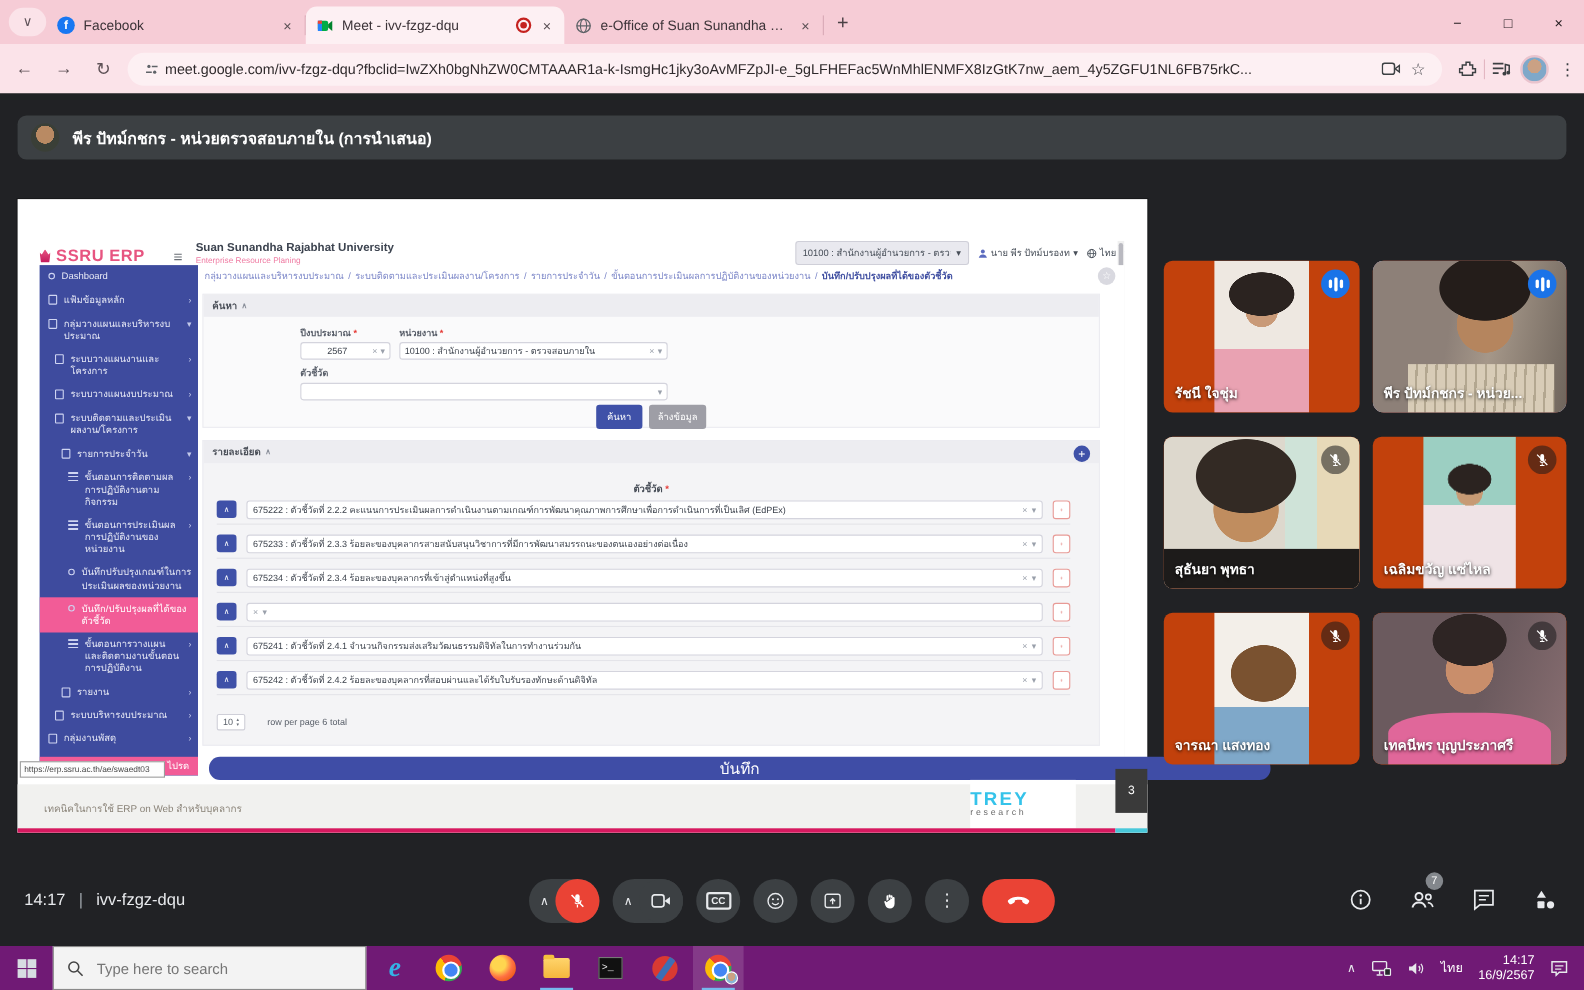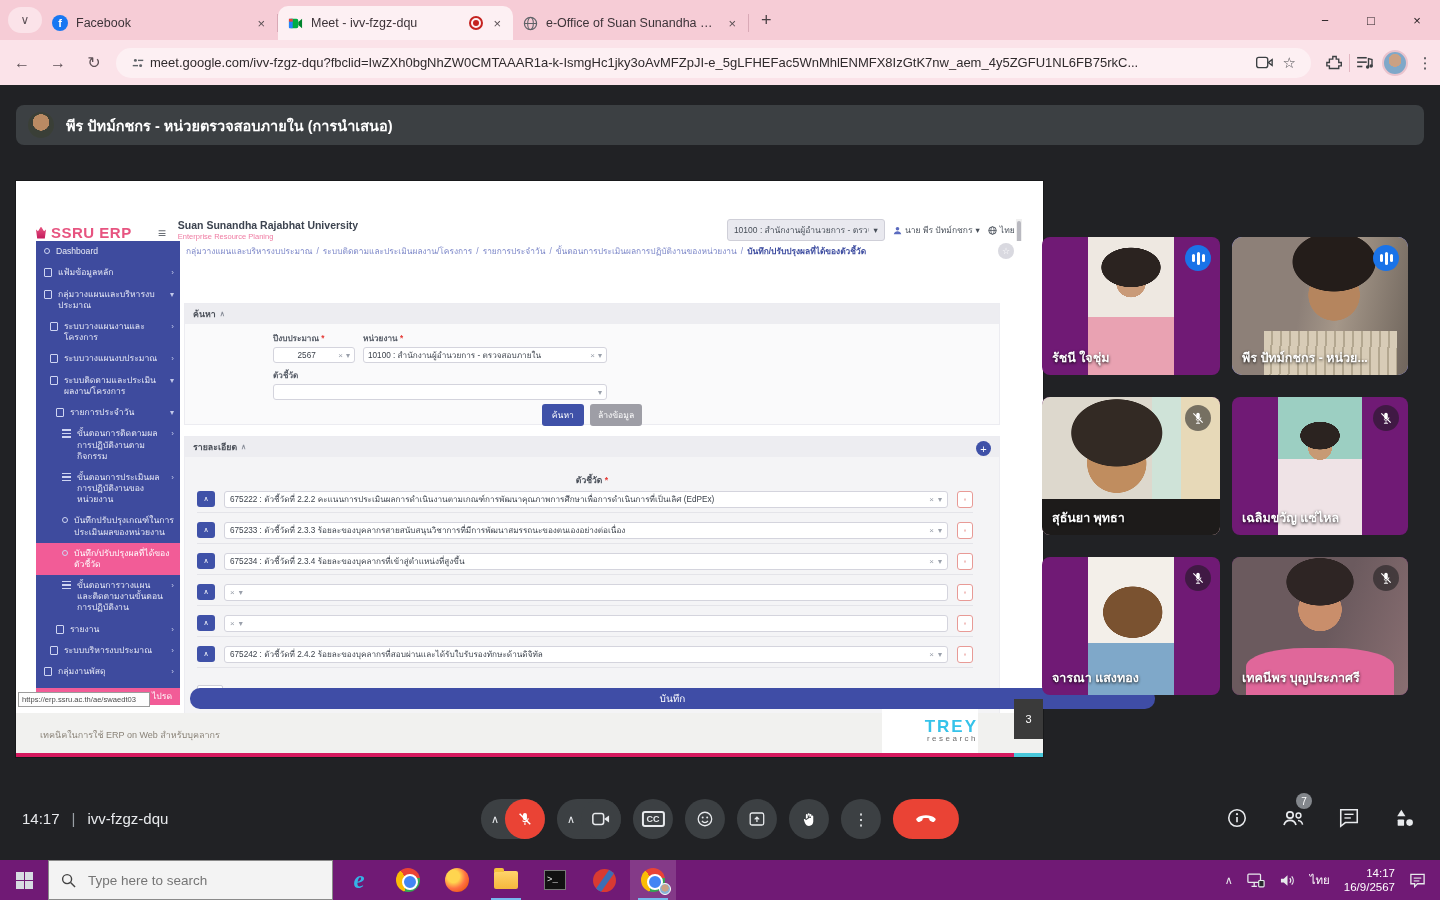--- a/index.html
+++ b/index.html
@@ -61,21 +61,21 @@
   .ic-sq{flex:none;width:8px;height:9px;border:1.1px solid #cfd5f2;border-radius:1px;margin-top:1px;}
   .ic-ln{flex:none;width:9px;height:9px;margin-top:1px;background:repeating-linear-gradient(#cfd5f2 0 1.5px,transparent 1.5px 3.5px);}
   .ic-ci{flex:none;width:6px;height:6px;border:1.2px solid #cfd5f2;border-radius:50%;margin-top:2px;}
   .si-partial{position:absolute;left:0;bottom:0;width:144px;height:17px;background:#f25c97;color:#fff;display:flex;align-items:center;justify-content:flex-end;padding:0 8px;font-size:8.6px;}
   .linktip{position:absolute;left:2px;top:511px;width:132px;height:15px;background:#fdfdfd;border:1px solid #9c9c9c;font-size:7.6px;color:#4a4a4a;display:flex;align-items:center;padding:0 3px;white-space:nowrap;}
 
   .content{position:absolute;left:164px;top:60px;width:842px;height:464px;background:#fff;}
   .bcrumb{position:absolute;top:0;left:6px;right:30px;height:20px;display:flex;align-items:center;gap:4px;font-size:8.4px;color:#7b86c8;white-space:nowrap;overflow:hidden;}
   .bcrumb .last{color:#3d4ca0;font-weight:bold;}
   .bstar{position:absolute;right:8px;top:2px;width:16px;height:16px;border-radius:50%;background:#d9d9e0;color:#fff;font-size:9px;display:flex;align-items:center;justify-content:center;}
-  .panel{position:absolute;left:4px;width:816px;background:#fafafb;border:1px solid #ececf1;margin-top:36px;}
+  .panel{position:absolute;left:4px;width:816px;background:#fafafb;border:1px solid #ececf1;}
   .phead{height:20px;background:#ededf1;display:flex;align-items:center;padding:0 8px;font-size:8.8px;font-weight:bold;color:#4a4f58;gap:4px;}
   .phead .caret{font-size:7px;color:#8a8f9a;}
   .req{color:#e53935;}
   .search-p{top:26px;height:122px;}
   .fwrap{position:absolute;left:88px;top:28px;width:334px;}
   .frow{display:flex;gap:8px;}
   .flabel{font-size:8.2px;color:#555b66;font-weight:bold;margin-bottom:2px;}
   .fbox{height:16px;background:#fff;border:1px solid #d4d4dd;border-radius:3px;display:flex;align-items:center;font-size:8.2px;color:#3c424c;padding:0 4px;gap:3px;}
   .fbox .val{flex:1;white-space:nowrap;overflow:hidden;}
   .fbox .mini{color:#9aa0ab;font-size:8px;}
@@ -89,33 +89,33 @@
   .drows{position:absolute;top:52px;left:0;right:0;}
   .drow{display:flex;align-items:center;height:24px;margin:0 26px 7px 12px;gap:9px;border-bottom:1px solid #e4e4e9;padding-bottom:3px;}
   .rowup{flex:none;width:18px;height:16px;background:#3f51a8;color:#fff;border:none;border-radius:3px;font-size:7px;display:flex;align-items:center;justify-content:center;}
   .rowinput{flex:1;height:17px;background:#fff;border:1px solid #d4d4dd;border-radius:3px;display:flex;align-items:center;padding:0 5px;gap:4px;}
   .rowinput .t{flex:1;font-size:8.2px;color:#3c424c;white-space:nowrap;overflow:hidden;}
   .rowinput .mini{color:#9aa0ab;font-size:8px;flex:none;}
   .rowdel{flex:none;width:16px;height:17px;background:#fff;border:1px solid #e89a96;border-radius:3px;display:flex;align-items:center;justify-content:center;}
   .pager{position:absolute;left:12px;top:248px;display:flex;align-items:center;gap:20px;font-size:8.2px;color:#5a606a;}
   .psize{width:26px;height:15px;background:#fff;border:1px solid #cfcfd8;border-radius:2px;display:flex;align-items:center;justify-content:center;gap:3px;}
   .updn{display:flex;flex-direction:column;font-size:4.5px;color:#6a707a;line-height:1;}
-  .savebtn{position:absolute;left:10px;top:447px;width:965px;height:21px;background:#3f4da6;border-radius:10px;color:#fff;font-size:10px;display:flex;align-items:center;justify-content:center;}
+  .savebtn{position:absolute;left:10px;top:447px;width:965px;height:21px;background:#3f4da6;border-radius:10px;color:#fff;font-size:14px;display:flex;align-items:center;justify-content:center;}
 
   .sfoot{position:absolute;left:0;bottom:0;width:1027px;height:44px;background:#f1f1ef;}
   .sfoot .note{position:absolute;left:24px;top:15px;font-size:9px;color:#8a8378;}
-  .treybox{position:absolute;right:65px;top:-4px;width:96px;height:44px;background:#fff;display:flex;flex-direction:column;align-items:flex-end;justify-content:center;}
+  .treybox{position:absolute;right:65px;top:-4px;width:96px;height:44px;background:#fff;display:flex;flex-direction:column;align-items:flex-start;justify-content:center;}
   .trey{color:#35c3ea;font-weight:bold;font-size:17px;letter-spacing:2px;line-height:.9;}
   .treysub{color:#6d6d6d;font-size:8px;letter-spacing:2.5px;}
   .pagebox{position:absolute;right:0;top:-14px;width:29px;height:40px;background:#3a3a3a;color:#fff;display:flex;align-items:center;justify-content:center;font-size:11px;}
   .pinkbar{position:absolute;left:0;bottom:0;width:998px;height:4px;background:#d6195f;}
   .cyanbar{position:absolute;left:998px;bottom:0;width:29px;height:4px;background:#49c8da;}
 
   
-  .tile{position:absolute;width:178px;height:138px;background:#701a75;border-radius:8px;overflow:hidden;}
+  .tile{position:absolute;width:178px;height:138px;background:#c2410c;border-radius:8px;overflow:hidden;margin-left:16px;}
   .tile.speaking{box-shadow:0 0 0 3px #8ab4f8 inset;border-radius:10px;}
   .vid{position:absolute;top:0;bottom:0;}
   .vfull{left:0;right:0;}
   .vbox{left:26%;width:48%;}
   .pname{position:absolute;left:10px;bottom:7px;color:#fff;font-size:12.5px;font-weight:bold;text-shadow:0 1px 3px rgba(0,0,0,.9);white-space:nowrap;}
   .aud{position:absolute;right:9px;top:8px;width:26px;height:26px;border-radius:50%;background:#1a73e8;display:flex;align-items:center;justify-content:center;gap:2px;}
   .aud i{width:3px;background:#fff;border-radius:2px;}
   .aud i:nth-child(1){height:8px}.aud i:nth-child(2){height:13px}.aud i:nth-child(3){height:8px}
   .mic-off{position:absolute;right:9px;top:8px;width:26px;height:26px;border-radius:50%;background:rgba(25,26,28,.55);display:flex;align-items:center;justify-content:center;}
   .v1{background:radial-gradient(ellipse 30px 20px at 50% 22%,#2b2320 98%,transparent),radial-gradient(circle 15px at 50% 33%,#c99a78 98%,transparent),linear-gradient(#eee8e1 0 58%,#e9a2b2 58% 100%);}
@@ -276,21 +276,21 @@
       <span class="erp-right">
         <span class="orgpill">
             <span>10100 : สำนักงานผู้อำนวยการ - ตรวจสอบ...</span>
             <span class="mini">▾</span>
           </span>
         <span class="userbox">
           <svg width="9" height="9" viewBox="0 0 12 12">
               <circle cx="6" cy="3.6" r="2.4" fill="#5b6bbf"></circle>
               <path d="M1 11c.6-2.6 2.6-4 5-4s4.4 1.4 5 4z" fill="#5b6bbf"></path>
             </svg>
-          <span>นาย พีร ปัทม์กชกร</span>
+          <span>นาย พีร ปัทม์บรองท</span>
             <span>▾</span>
         </span>
         <span class="langbox">
           <svg width="9" height="9" viewBox="0 0 12 12">
               <circle cx="6" cy="6" r="5" fill="none" stroke="#474e58" stroke-width="1.2"></circle>
               <ellipse cx="6" cy="6" rx="2.2" ry="5" fill="none" stroke="#474e58" stroke-width="1"></ellipse>
               <line x1="1" y1="6" x2="11" y2="6" stroke="#474e58" stroke-width="1"></line>
             </svg>
           <span>ไทย</span>
             <span>▾</span>
@@ -509,20 +509,21 @@
                 <svg width="9" height="11" viewBox="0 0 10 12">
                   <path d="M1 3h8M3.5 1h3M2 3l.7 8h4.6L8 3M4 5v4M6 5v4" stroke="#d9534f" stroke-width="1" fill="none"></path>
                 </svg>
               </button>
           </div>
           <div class="drow">
             <button class="rowup">
                 <span>∧</span>
               </button>
             <div class="rowinput">
+                <span class="t">675241 : ตัวชี้วัดที่ 2.4.1 จำนวนกิจกรรมส่งเสริมวัฒนธรรมดิจิทัลในการทำงานร่วมกัน</span>
                 <span class="mini">×</span>
                 <span class="mini">▾</span>
               </div>
             <button class="rowdel">
                 <svg width="9" height="11" viewBox="0 0 10 12">
                   <path d="M1 3h8M3.5 1h3M2 3l.7 8h4.6L8 3M4 5v4M6 5v4" stroke="#d9534f" stroke-width="1" fill="none"></path>
                 </svg>
               </button>
           </div>
           <div class="drow">

